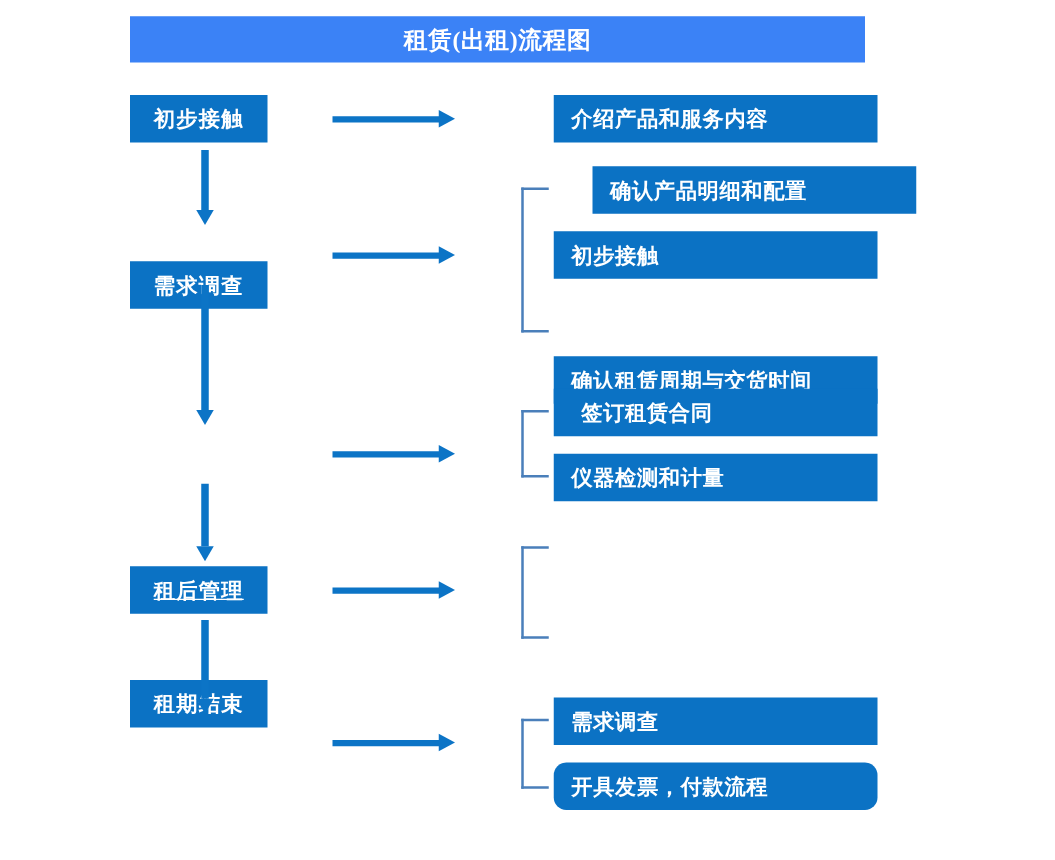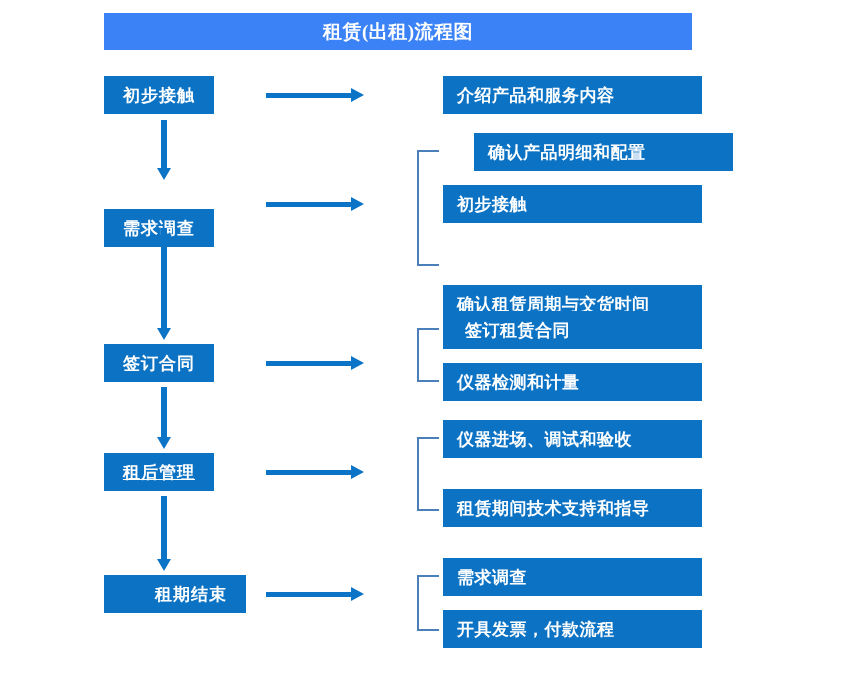--- a/index.html
+++ b/index.html
@@ -133,23 +133,22 @@
 </style>
 </head>
 <body>
 
 <div id="canvas">
 
   <div class="title-bar">租赁(出租)流程图</div>
 
   <div class="stage-box" style="top:76px;">初步接触</div>
   <div class="stage-box" style="top:185px;margin-top:24px;">需求调查</div>
-  <div class="stage-box" style="top:344px;">签订合同</div>
   <div class="stage-box" style="top:453px;text-decoration:underline;">租后管理</div>
-  <div class="stage-box" style="top:575px;padding-left:32px;">租期结束</div>
+  <div class="stage-box" style="top:544px;">租期结束</div>
 
   <div class="v-arrow" style="top:120px; height:60px;">
     <div class="shaft" style="height:48px;"></div>
     <div class="head"></div>
   </div>
   <div class="v-arrow" style="top:228px; height:112px;">
     <div class="shaft" style="height:100px;"></div>
     <div class="head"></div>
   </div>
   <div class="v-arrow" style="top:387px; height:62px;">
@@ -189,19 +188,17 @@
 
   <div class="detail-box" style="top:76px;">介绍产品和服务内容</div>
 
   <div class="detail-box" style="top:133px;margin-left:31px;">确认产品明细和配置</div>
   <div class="detail-box" style="top:185px;">初步接触</div>
   <div class="detail-box" style="top:242px;margin-top:43px;">确认租赁周期与交货时间</div>
 
   <div class="detail-box" style="top:311px;padding-left:22px;">签订租赁合同</div>
   <div class="detail-box" style="top:363px;">仪器检测和计量</div>
 
-  <div class="detail-box" style="top:420px;">仪器进场、调试和验收</div>
-  <div class="detail-box" style="top:489px;">租赁期间技术支持和指导</div>
 
   <div class="detail-box" style="top:558px;">需求调查</div>
-  <div class="detail-box" style="top:610px;">开具发票，付款流程</div>
+  <div class="detail-box" style="top:610px;border-radius:10px;">开具发票，付款流程</div>
 
 </div>
 
 </body></html>

